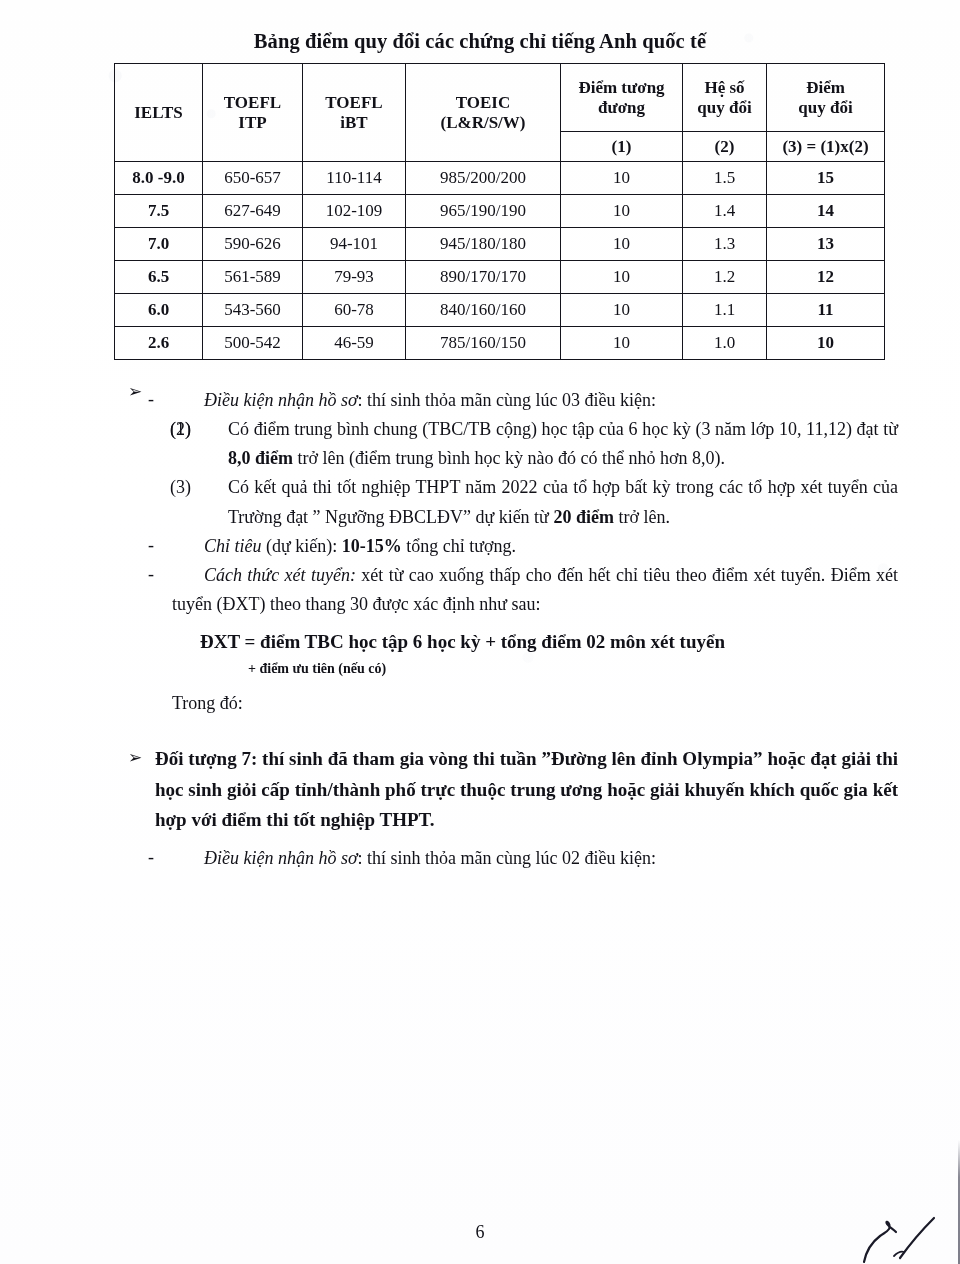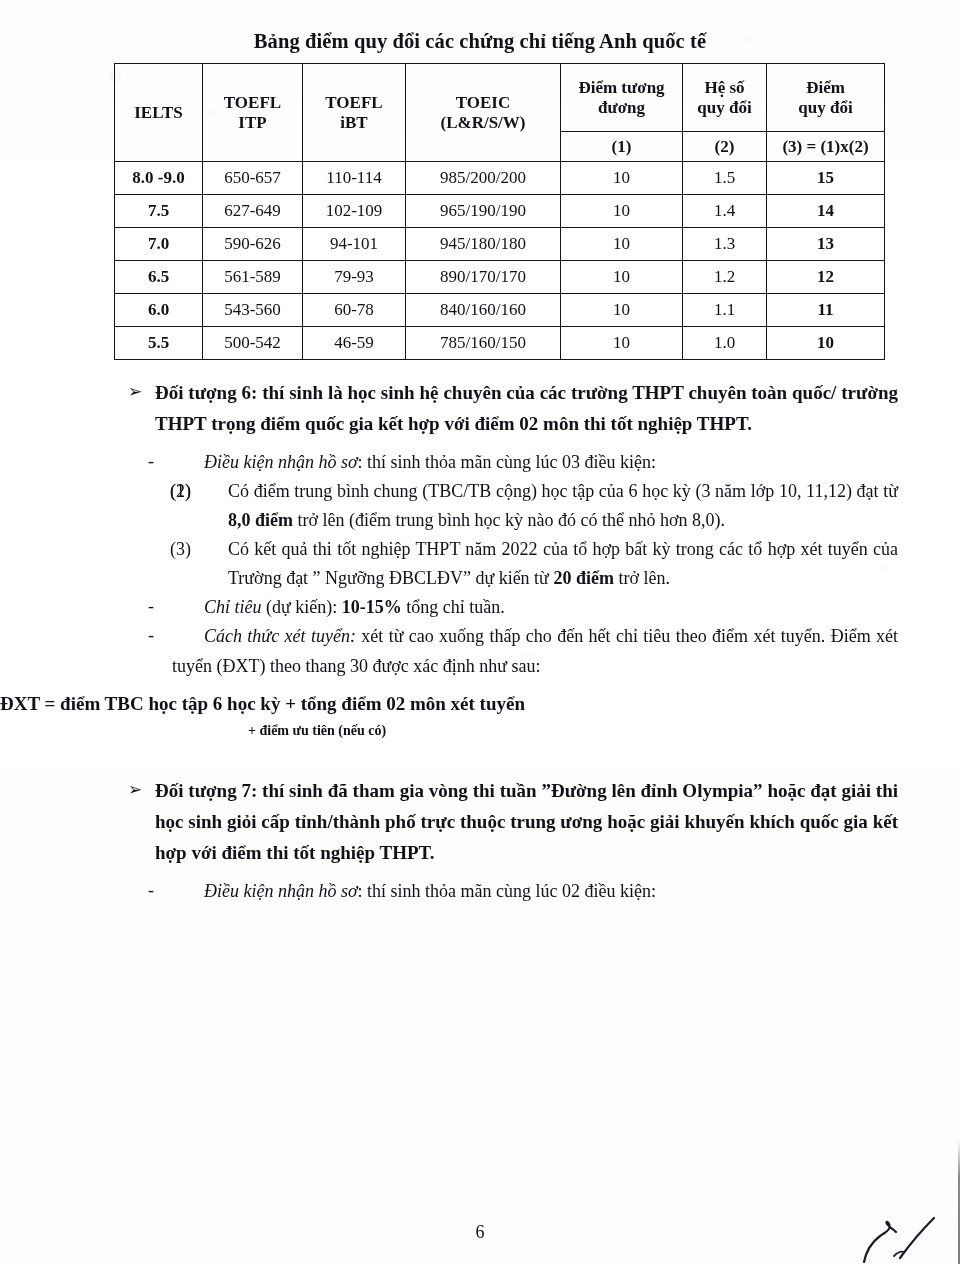--- a/index.html
+++ b/index.html
@@ -158,20 +158,21 @@
   .plain-para {
     padding-left: 172px;
     padding-right: 62px;
     font-size: 18px;
     line-height: 1.62;
     text-align: justify;
     text-justify: inter-word;
   }
 
   .formula-1 {
+    padding-left: 200px;
     font-size: 19px;
     font-weight: bold;
     line-height: 1.62;
   }
   .formula-2 {
     padding-left: 248px;
     font-size: 14px;
     font-weight: bold;
     line-height: 1.62;
   }
@@ -304,37 +305,36 @@
         <tr>
           <td class="c-ielts">6.0</td>
           <td class="c-plain">543-560</td>
           <td class="c-plain">60-78</td>
           <td class="c-plain">840/160/160</td>
           <td class="c-plain">10</td>
           <td class="c-plain">1.1</td>
           <td class="c-quydoi">11</td>
         </tr>
         <tr>
-          <td class="c-ielts">5.5</td>
+          <td class="c-ielts">2.6</td>
           <td class="c-plain">500-542</td>
           <td class="c-plain">46-59</td>
           <td class="c-plain">785/160/150</td>
           <td class="c-plain">10</td>
           <td class="c-plain">1.0</td>
           <td class="c-quydoi">10</td>
         </tr>
       </tbody>
     </table>
   </div>
 
   <div class="content">
 
     <div class="arrow-item">
       <span class="marker">➢</span>
-      <span>Đối tượng 6: thí sinh là học sinh hệ chuyên của các trường THPT chuyên toàn quốc/ trường THPT trọng điểm quốc gia kết hợp với điểm 02 môn thi tốt nghiệp THPT.</span>
     </div>
 
     <div class="gap-sm"></div>
 
     <div class="dash-item">
       <span class="marker">-</span>
       <i class="ital">Điều kiện nhận hồ sơ</i><span>: thí sinh thỏa mãn cùng lúc 03 điều kiện:</span>
     </div>
 
     <div class="num-item">
@@ -346,35 +346,36 @@
       <span>Có điểm trung bình chung (TBC/TB cộng) học tập của 6 học kỳ (3 năm lớp 10, 11,12) đạt từ </span><b class="bld">8,0 điểm</b><span> trở lên (điểm trung bình học kỳ nào đó có thể nhỏ hơn 8,0).</span>
     </div>
 
     <div class="num-item">
       <span class="marker">(3)</span>
       <span>Có kết quả thi tốt nghiệp THPT năm 2022 của tổ hợp bất kỳ trong các tổ hợp xét tuyển của Trường đạt ” Ngưỡng ĐBCLĐV” dự kiến từ </span><b class="bld">20 điểm</b><span> trở lên.</span>
     </div>
 
     <div class="dash-item">
       <span class="marker">-</span>
-      <i class="ital">Chỉ tiêu</i><span> (dự kiến): </span><b class="bld">10-15%</b><span> tổng chỉ tuần.</span>
+      <i class="ital">Chỉ tiêu</i><span> (dự kiến): </span><b class="bld">10-15%</b><span> tổng chỉ tượng.</span>
     </div>
 
     <div class="dash-item">
       <span class="marker">-</span>
       <i class="ital">Cách thức xét tuyển:</i><span> xét từ cao xuống thấp cho đến hết chỉ tiêu theo điểm xét tuyển. Điểm xét tuyển (ĐXT) theo thang 30 được xác định như sau:</span>
     </div>
 
     <div class="gap-sm"></div>
 
     <div class="formula-1">ĐXT = điểm TBC học tập 6 học kỳ + tổng điểm 02 môn xét tuyển</div>
     <div class="formula-2">+ điểm ưu tiên (nếu có)</div>
 
     <div class="gap-sm"></div>
 
+    <div class="plain-para">Trong đó:</div>
 
 
     <div class="gap-lg"></div>
 
     <div class="arrow-item">
       <span class="marker">➢</span>
       <span>Đối tượng 7: thí sinh đã tham gia vòng thi tuần ”Đường lên đỉnh Olympia” hoặc đạt giải thi học sinh giỏi cấp tỉnh/thành phố trực thuộc trung ương hoặc giải khuyến khích quốc gia kết hợp với điểm thi tốt nghiệp THPT.</span>
     </div>
 
     <div class="gap-sm"></div>

